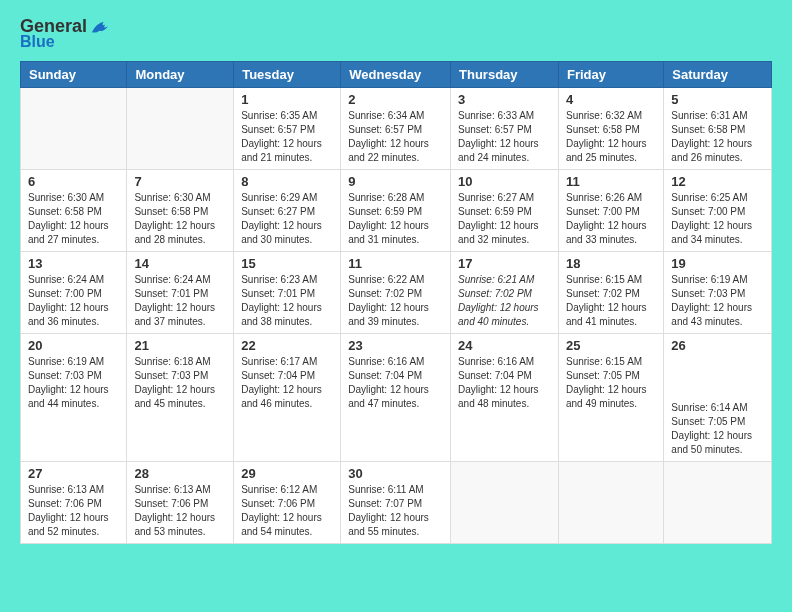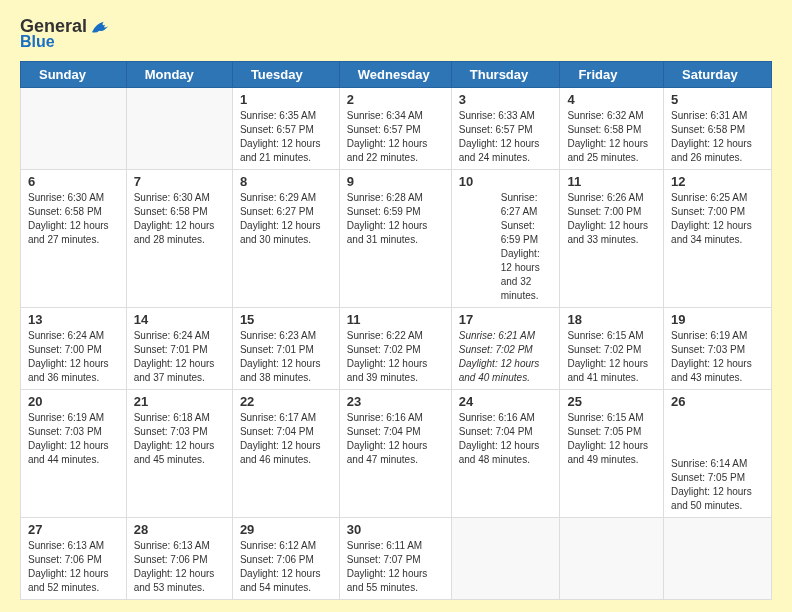--- a/index.html
+++ b/index.html
@@ -6,21 +6,21 @@
     body {
       font-family: Arial, sans-serif;
       background: #fff;
       width: 792px;
       height: 612px;
       overflow: hidden;
     }
     .page {
       width: 792px;
       min-height: 612px;
-      background: #fef9c3;
+      background: #5eead4;
       padding: 16px 20px 10px 20px;
     }
     .header {
       display: flex;
       justify-content: space-between;
       align-items: flex-start;
       margin-bottom: 10px;
     }
     .logo {
       display: flex;
@@ -45,21 +45,21 @@
     }
     .calendar {
       width: 100%;
       border-collapse: collapse;
       border: 1px solid #ccc;
     }
     .calendar th {
       background: #2e75b6;
       color: #fff;
       text-align: left;
-      padding: 5px 18px;
+      padding: 5px 8px;
       font-size: 13px;
       font-weight: bold;
       border: 1px solid #2563a0;
     }
     .calendar td {
       vertical-align: top;
       padding: 4px 7px;
       font-size: 10.5px;
       color: #333;
       border: 1px solid #ddd;
@@ -171,21 +171,21 @@
 Daylight: 12 hours and 30 minutes.</div>
           </td>
           <td>
             <span class="day-number">9</span>
             <div class="day-info" style="white-space: pre-line;">Sunrise: 6:28 AM
 Sunset: 6:59 PM
 Daylight: 12 hours and 31 minutes.</div>
           </td>
           <td>
             <span class="day-number">10</span>
-            <div class="day-info" style="white-space: pre-line; margin-left: 42px;">Sunrise: 6:27 AM
+            <div class="day-info" style="white-space: pre-line;">Sunrise: 6:27 AM
 Sunset: 6:59 PM
 Daylight: 12 hours and 32 minutes.</div>
           </td>
           <td>
             <span class="day-number">11</span>
             <div class="day-info" style="white-space: pre-line;">Sunrise: 6:26 AM
 Sunset: 7:00 PM
 Daylight: 12 hours and 33 minutes.</div>
           </td>
           <td>

